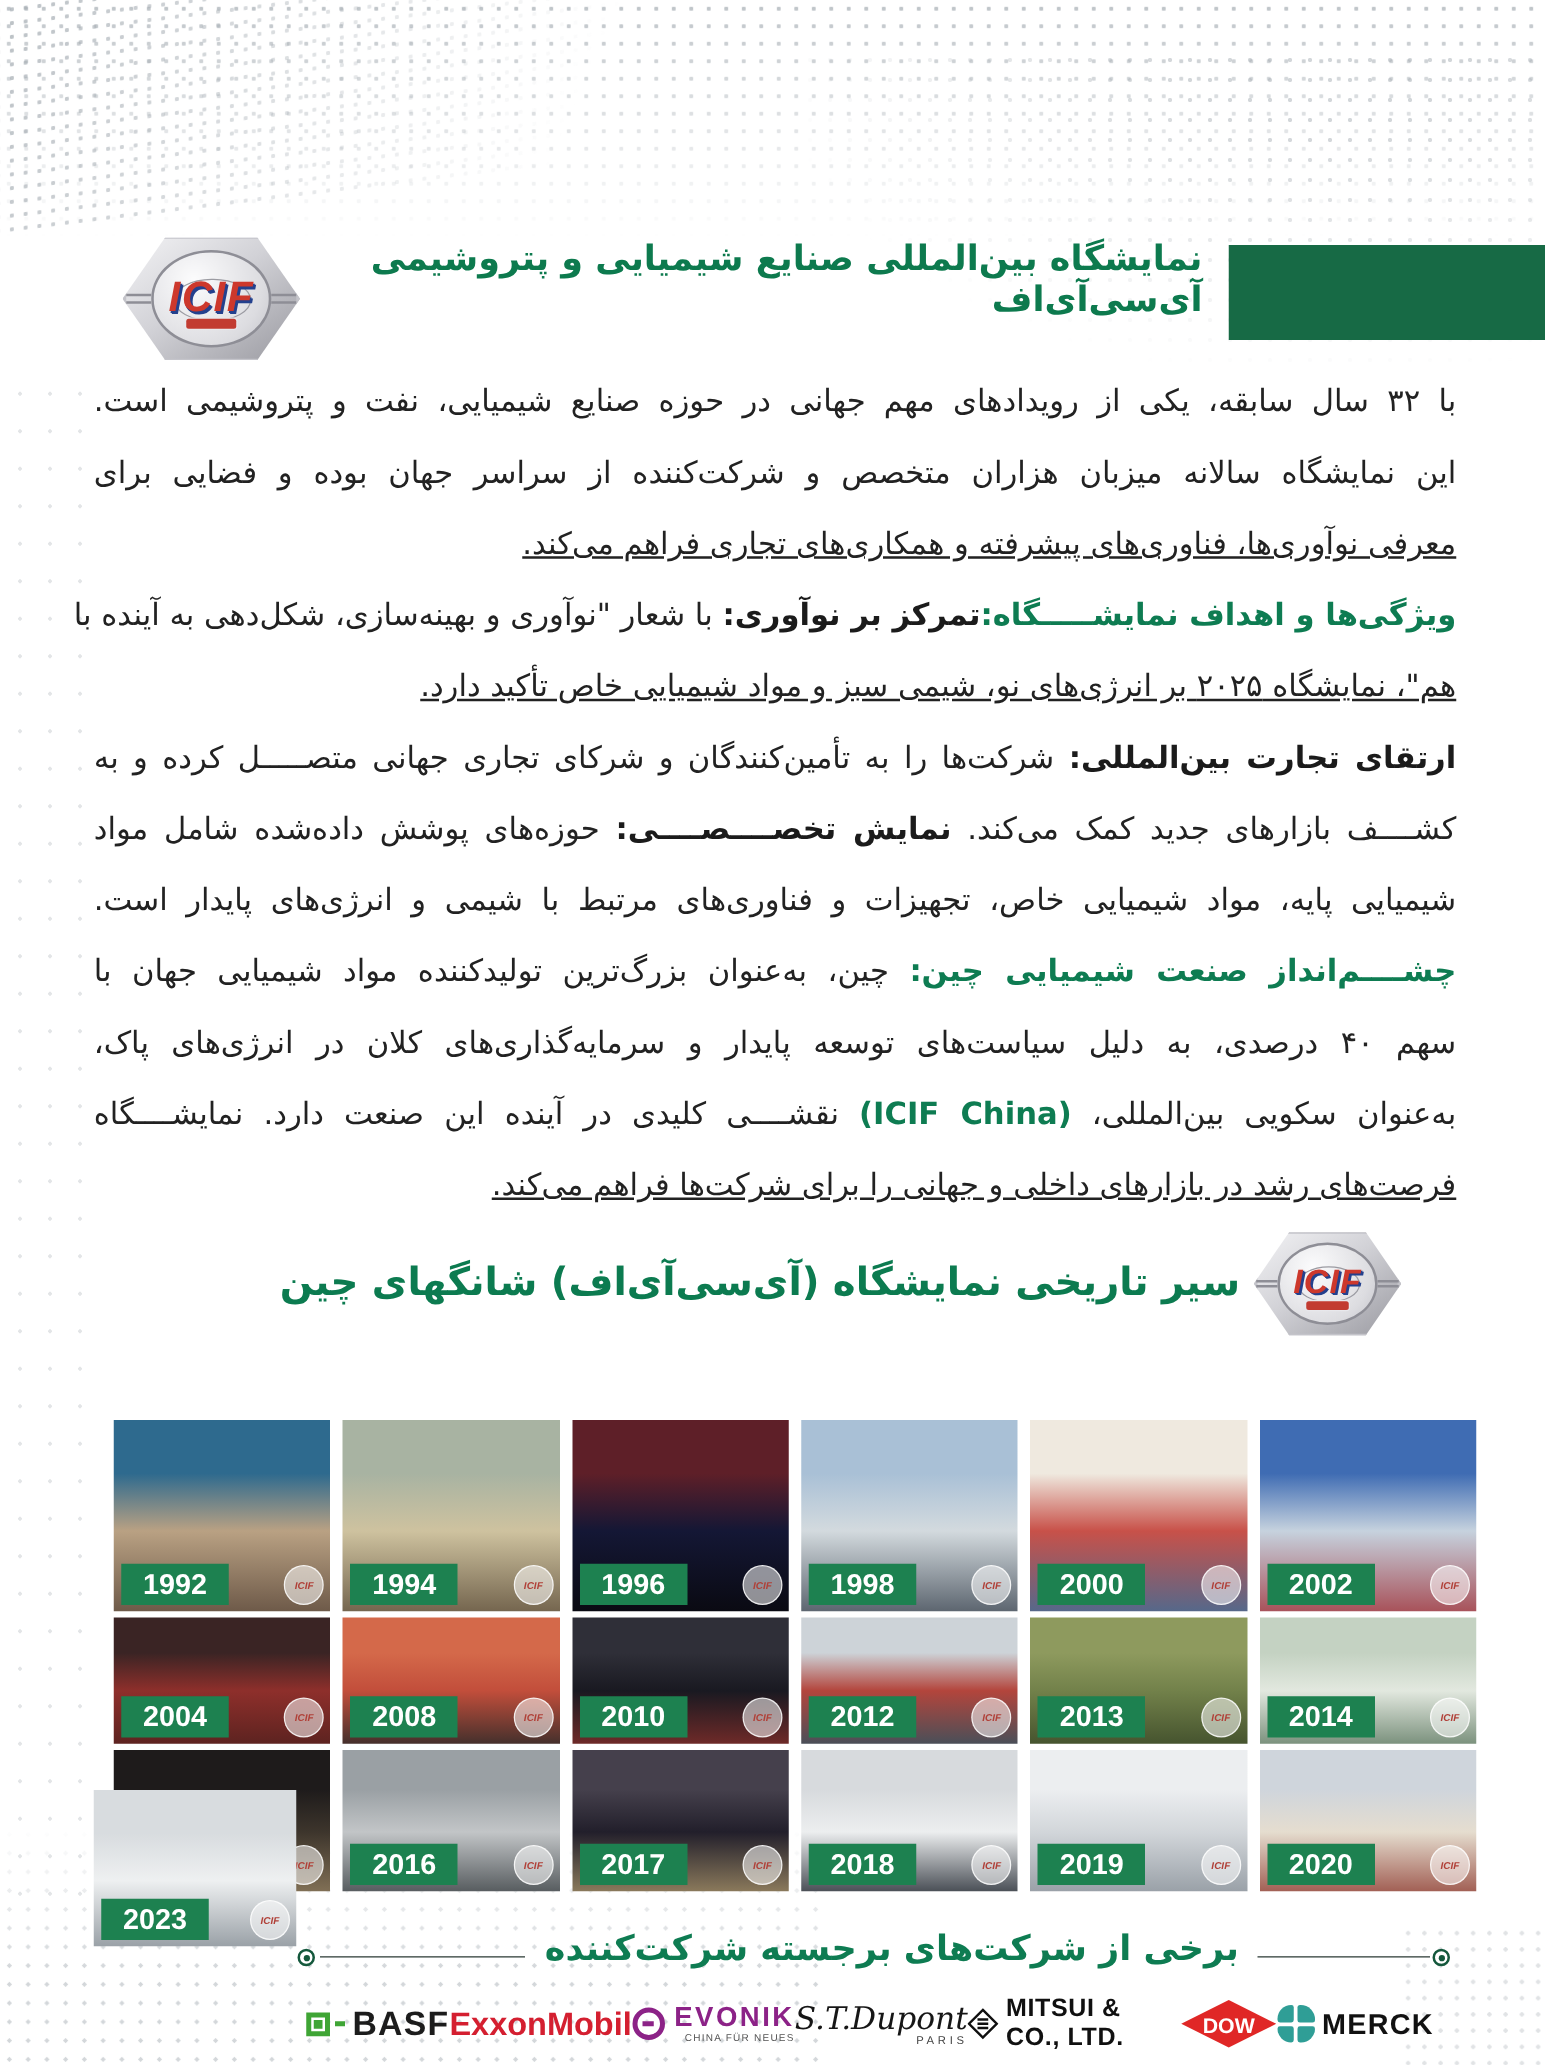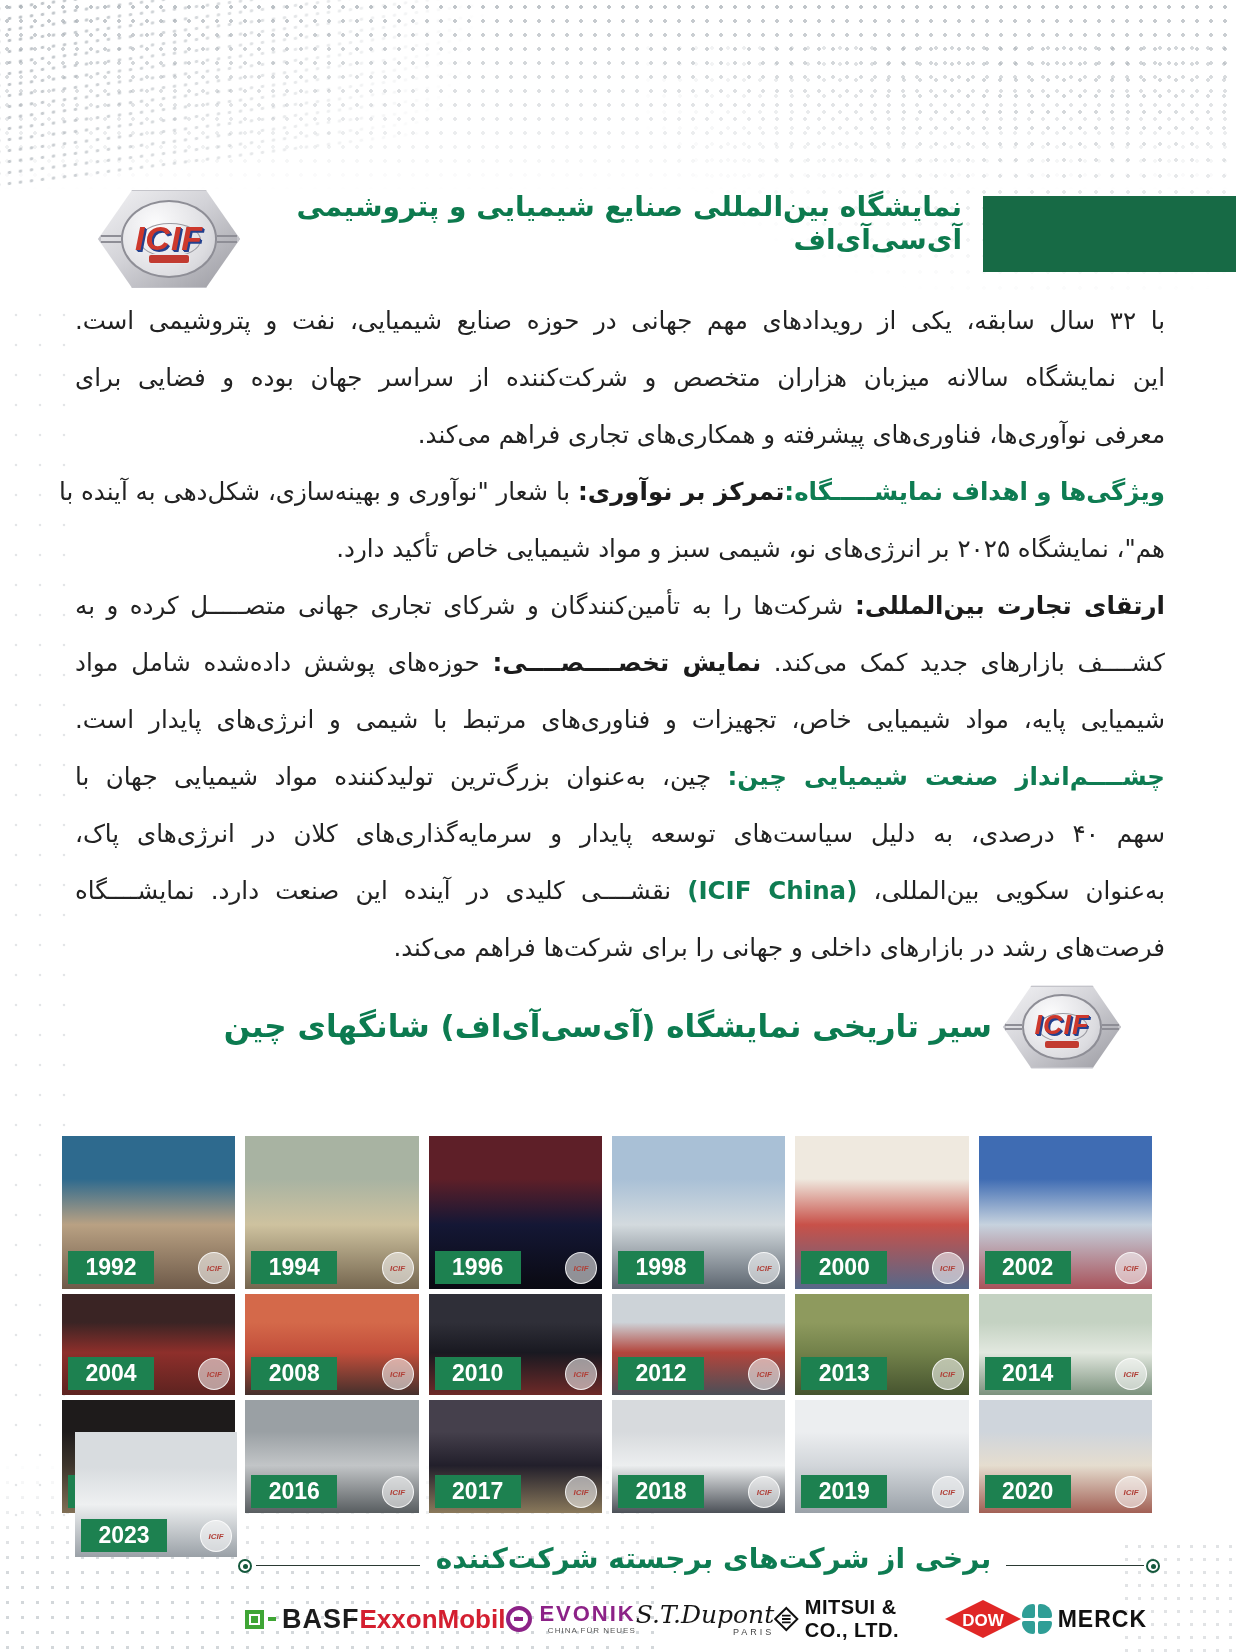--- a/index.html
+++ b/index.html
@@ -53,30 +53,30 @@
   .hdr-titles { position:absolute; left:250px; top:190px; width:712px; }
   .hdr-fa { direction:rtl; text-align:right; font-size:28px; font-weight:bold; color:#0d7a4e; }
   .hdr-en { margin-top:6px; text-align:center; font-family:"Liberation Sans", sans-serif;
     font-size:21px; font-weight:bold; color:#14794d; letter-spacing:.2px; }
   .green-bar { position:absolute; left:983px; top:196px; width:256px; height:76px; background:#176a45; }
 
   
   .article { position:absolute; left:75px; top:292px; width:1090px; direction:rtl; }
   .tline { height:57px; line-height:57px; font-size:24.5px; color:#222222;
     text-align:justify; text-align-last:justify; white-space:nowrap; }
-  .tline.tend { text-align-last:right; }
+  .tline.tend { text-align-last:right;text-decoration:underline; }
   .tline .g { color:#0e7c52; font-weight:bold; }
   .tline .b { font-weight:bold; color:#1b1b1b; }
 
   
   .history-title { position:absolute; right:244px; top:1008px; direction:rtl;
     font-size:31px; font-weight:bold; color:#0c7b50; }
 
   
-  .gallery { position:absolute; left:62px; top:1136px; width:1090px;
+  .gallery { position:absolute; left:91px; top:1136px; width:1090px;
     display:grid; grid-template-columns:repeat(6, 1fr);
     grid-template-rows:153px 101px 113px; column-gap:10px; row-gap:5px; }
   .photo { position:relative; background:#888; overflow:hidden; }
   .year-badge { position:absolute; left:6px; bottom:5px; min-width:86px; height:33px;
     background:#1d8150; color:#ffffff; font-family:"Liberation Sans", sans-serif;
     font-size:23px; font-weight:bold; text-align:center; line-height:33px; padding:0 8px; }
   .wmark { position:absolute; right:5px; bottom:5px; width:32px; height:32px; border-radius:50%;
     background:rgba(255,255,255,.55); border:1px solid rgba(255,255,255,.8);
     font-family:"Liberation Sans", sans-serif; font-size:8px; font-weight:bold; font-style:italic;
     color:#b04038; display:flex; align-items:center; justify-content:center; }

